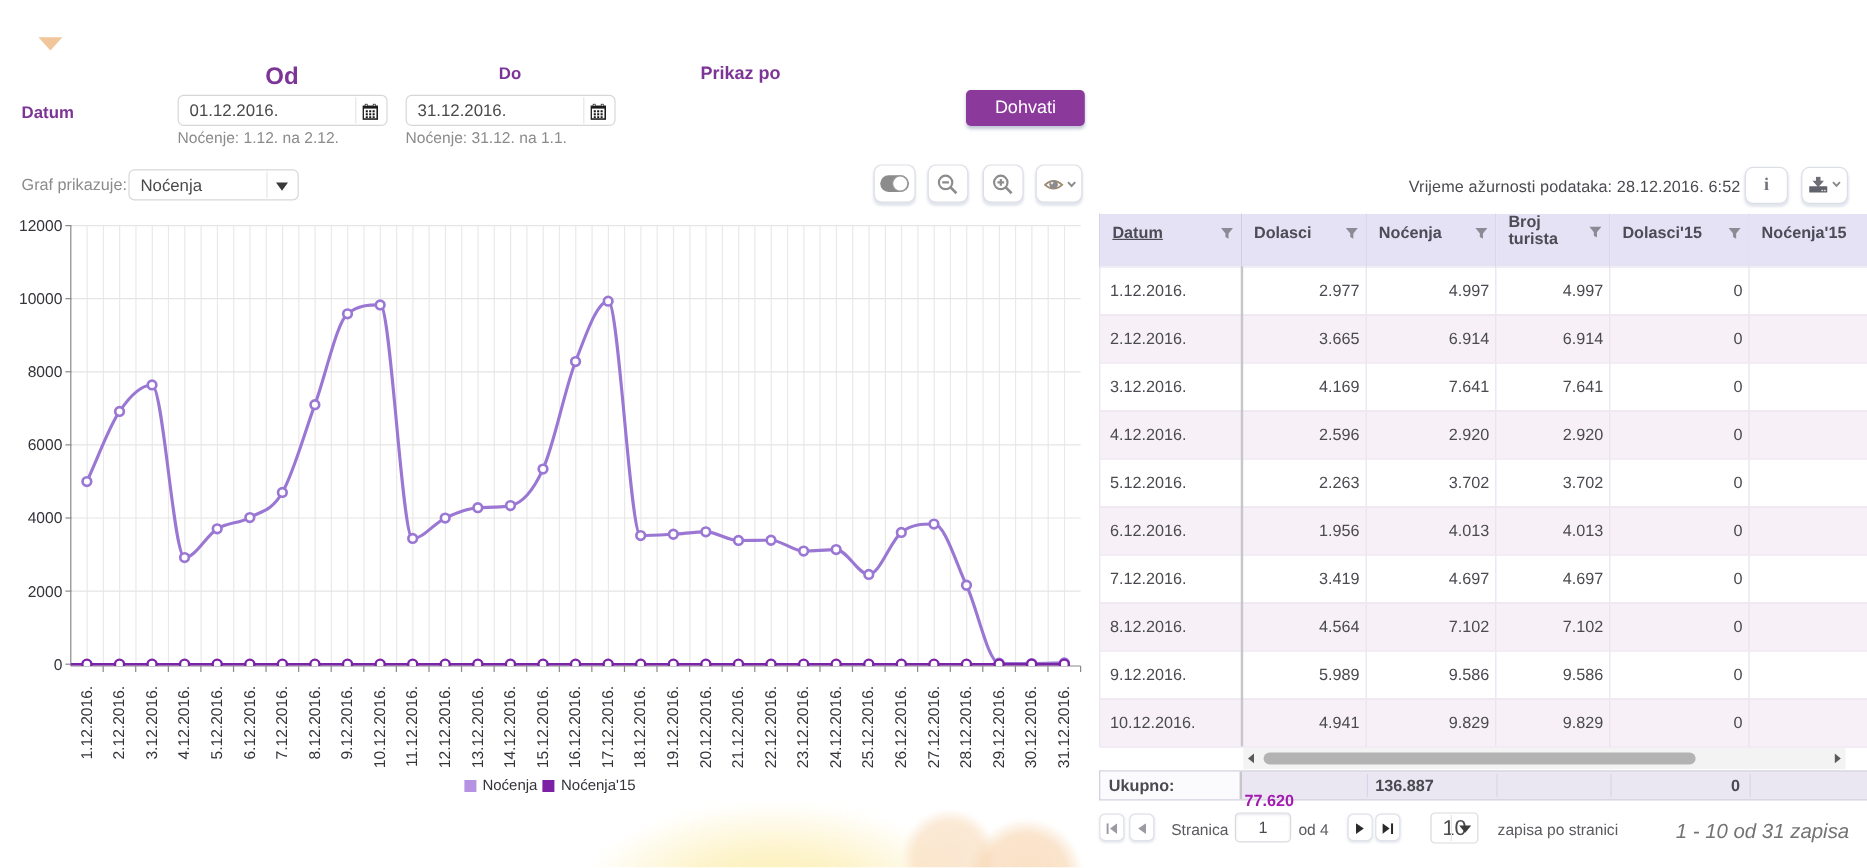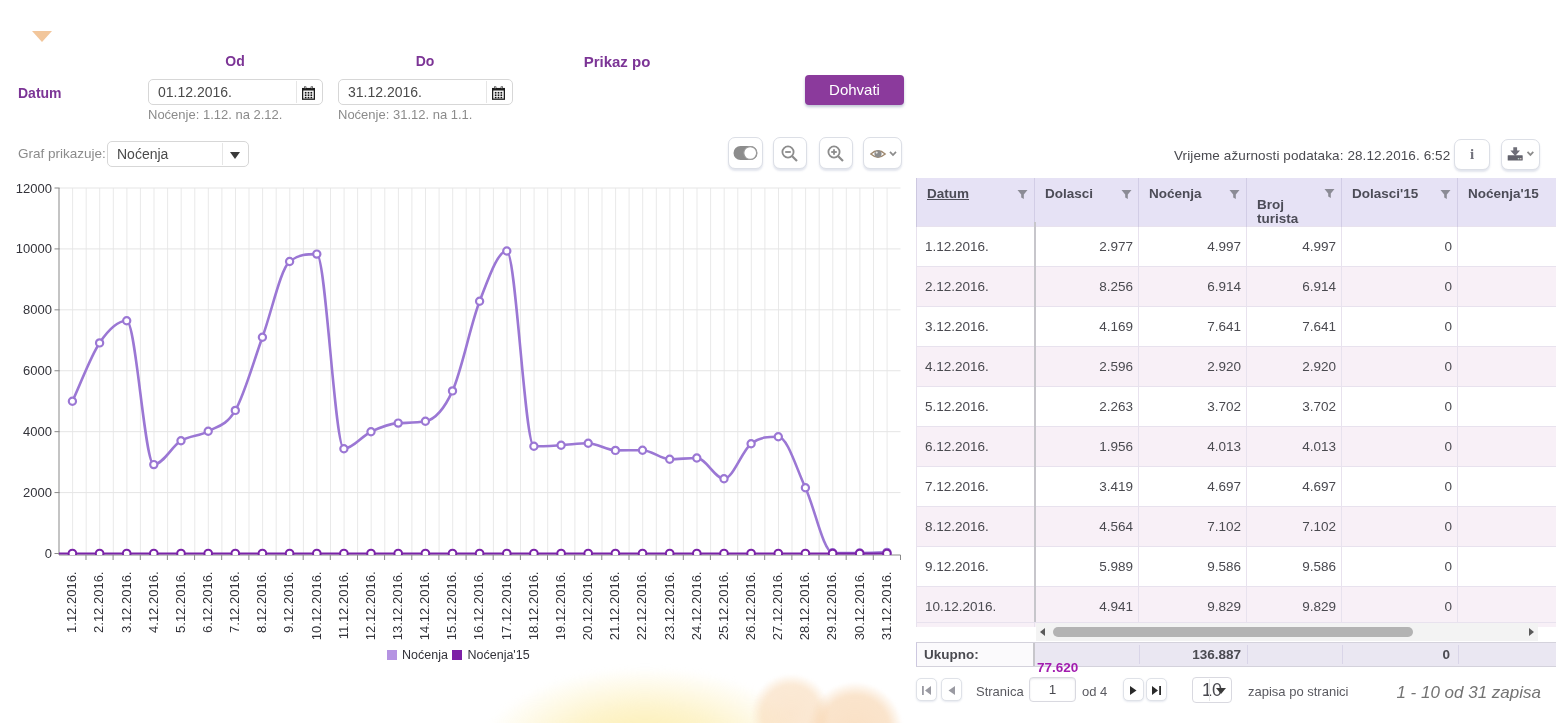--- a/index.html
+++ b/index.html
@@ -38,21 +38,21 @@
 
   <div class="abs" style="left:455px;top:660px;width:465px;height:63px;overflow:hidden;">
     <div style="position:absolute;left:25px;top:8px;width:330px;height:165px;border-radius:50%;background:radial-gradient(closest-side,#fceda9 0%,rgba(253,242,196,.85) 52%,rgba(255,255,255,0) 100%);filter:blur(3px);"></div>
     <div style="position:absolute;left:296px;top:14px;width:80px;height:80px;border-radius:50%;background:radial-gradient(closest-side,rgba(248,215,178,.62) 0%,rgba(248,215,178,.55) 72%,rgba(255,255,255,0) 100%);filter:blur(1.5px);"></div>
     <div style="position:absolute;left:352px;top:22px;width:96px;height:96px;border-radius:50%;background:radial-gradient(closest-side,rgba(247,210,170,.68) 0%,rgba(247,210,170,.6) 72%,rgba(255,255,255,0) 100%);filter:blur(1.5px);"></div>
   </div>
 
   <div id="tabarrow" class="abs"></div>
 
   <div class="abs purple" style="left:18px;top:85px;font-size:14px;">Datum</div>
-  <div class="abs purple" style="left:148px;top:53px;width:174px;text-align:center;font-size:14px;">Od</div>
+  <div class="abs purple" style="left:148px;top:53px;width:174px;text-align:center;font-size:20px;">Od</div>
   <div class="abs purple" style="left:338px;top:53px;width:174px;text-align:center;font-size:14px;">Do</div>
   <div class="abs purple" style="left:528px;top:53px;width:178px;text-align:center;font-size:15px;">Prikaz po</div>
 
   <div class="inp" style="left:148px;top:79px;width:175px;padding-left:9px;">01.12.2016.
     <span class="sep"></span>
     <svg class="abs" style="right:7px;top:6px;" width="13" height="14" viewBox="0 0 13 14">
         <rect x="0.65" y="2.6" width="11.7" height="10.6" fill="#fff" stroke="#1d1d1d" stroke-width="1.3"></rect>
         <rect x="0.65" y="2.6" width="11.7" height="1.9" fill="#1d1d1d"></rect>
         <rect x="2" y="0.5" width="2.3" height="2.5" fill="#1d1d1d"></rect>
         <rect x="2.6" y="1.1" width="1.1" height="1.1" fill="#fff"></rect>
@@ -395,41 +395,41 @@
         <tr>
           <th style="border-left:1px solid #cdc8e0;"><span style="text-decoration:underline;">Datum</span><span class="fun"><svg width="11" height="11" viewBox="0 0 11 11" style="vertical-align:-1px;">
                   <path d="M0.5 1 L10.5 1 L6.8 5.5 L6.8 10 L4.2 8.5 L4.2 5.5 Z" fill="#8b8b95"></path>
                 </svg></span></th>
           <th>Dolasci<span class="fun"><svg width="11" height="11" viewBox="0 0 11 11" style="vertical-align:-1px;">
                   <path d="M0.5 1 L10.5 1 L6.8 5.5 L6.8 10 L4.2 8.5 L4.2 5.5 Z" fill="#8b8b95"></path>
                 </svg></span></th>
           <th>Noćenja<span class="fun"><svg width="11" height="11" viewBox="0 0 11 11" style="vertical-align:-1px;">
                   <path d="M0.5 1 L10.5 1 L6.8 5.5 L6.8 10 L4.2 8.5 L4.2 5.5 Z" fill="#8b8b95"></path>
                 </svg></span></th>
-          <th style="padding-top:20px;line-height:14px;">Broj<br>turista<span class="fun"><svg width="11" height="11" viewBox="0 0 11 11" style="vertical-align:-1px;">
+          <th style="padding-top:0;line-height:14px;">Broj<br>turista<span class="fun"><svg width="11" height="11" viewBox="0 0 11 11" style="vertical-align:-1px;">
                   <path d="M0.5 1 L10.5 1 L6.8 5.5 L6.8 10 L4.2 8.5 L4.2 5.5 Z" fill="#8b8b95"></path>
                 </svg></span></th>
           <th>Dolasci'15<span class="fun"><svg width="11" height="11" viewBox="0 0 11 11" style="vertical-align:-1px;">
                   <path d="M0.5 1 L10.5 1 L6.8 5.5 L6.8 10 L4.2 8.5 L4.2 5.5 Z" fill="#8b8b95"></path>
                 </svg></span></th>
           <th>Noćenja'15</th>
         </tr>
       </thead>
       <tbody>
 <tr style="background:#ffffff;">
             <td class="tdl">1.12.2016.</td>
             <td class="tdn">2.977</td>
             <td class="tdn">4.997</td>
             <td class="tdn">4.997</td>
             <td class="tdn">0</td>
             <td class="tdn"></td>
           </tr>
 <tr style="background:#f8f0f7;">
             <td class="tdl">2.12.2016.</td>
-            <td class="tdn">8.256</td>
+            <td class="tdn">3.665</td>
             <td class="tdn">6.914</td>
             <td class="tdn">6.914</td>
             <td class="tdn">0</td>
             <td class="tdn"></td>
           </tr>
 <tr style="background:#ffffff;">
             <td class="tdl">3.12.2016.</td>
             <td class="tdn">4.169</td>
             <td class="tdn">7.641</td>
             <td class="tdn">7.641</td>
@@ -506,21 +506,21 @@
   </div>
 
   <div class="abs" style="left:916px;top:642px;width:680px;height:25px;background:#eae7f2;border-top:1px solid #d4d2dc;border-bottom:1px solid #d4d2dc;border-left:1px solid #cdc8e0;">
     <div class="abs" style="left:0;top:0;width:118px;height:23px;background:#fbfafc;border-right:2px solid #c7c6cb;"></div>
     <div class="abs" style="left:222px;top:2px;width:1px;height:19px;background:#d9d5e8;"></div>
     <div class="abs" style="left:330px;top:2px;width:1px;height:19px;background:#d9d5e8;"></div>
     <div class="abs" style="left:425px;top:2px;width:1px;height:19px;background:#d9d5e8;"></div>
     <div class="abs" style="left:541px;top:2px;width:1px;height:19px;background:#d9d5e8;"></div>
     <div class="abs" style="left:7px;top:4px;font-weight:bold;font-size:13.5px;color:#4a4a50;">Ukupno:</div>
     <div class="abs" style="left:120px;top:4px;width:96px;font-weight:bold;font-size:13.5px;color:#a21caf;margin-top:13px;">77.620</div>
-    <div class="abs" style="left:229px;width:95px;top:4px;text-align:right;font-weight:bold;font-size:13.5px;color:#4a4a50;">136.887</div>
+    <div class="abs" style="left:229px;width:95px;top:4px;text-align:left;font-weight:bold;font-size:13.5px;color:#4a4a50;">136.887</div>
     <div class="abs" style="left:430px;width:103px;top:4px;text-align:right;font-weight:bold;font-size:13.5px;color:#4a4a50;">0</div>
   </div>
 
   <div class="abs" style="left:916px;top:672px;width:640px;height:40px;">
     <div class="pgbtn" style="left:0px;top:6px;"><svg width="9" height="9" viewBox="0 0 9 9" style="margin-top:7px;">
           <rect x="0" y="0" width="1.8" height="9" fill="#9a9aa2"></rect>
           <path d="M9 0 L9 9 L3 4.5 Z" fill="#9a9aa2"></path>
         </svg></div>
     <div class="pgbtn" style="left:25px;top:6px;"><svg width="7" height="9" viewBox="0 0 7 9" style="margin-top:7px;">
           <path d="M7 0 L7 9 L0.5 4.5 Z" fill="#9a9aa2"></path>

